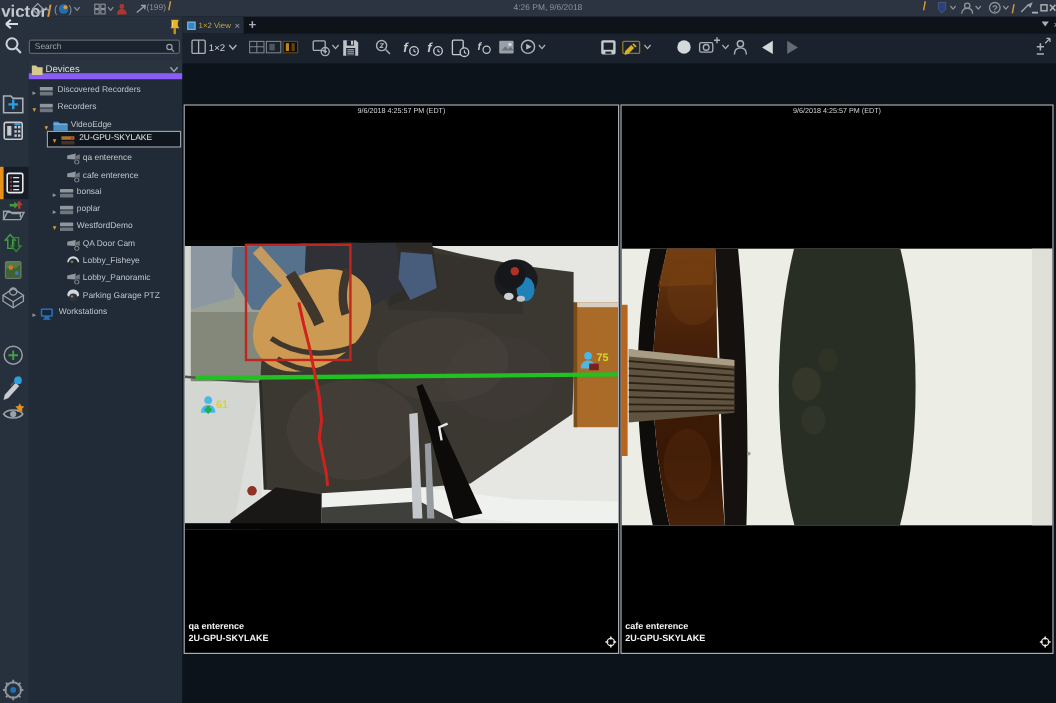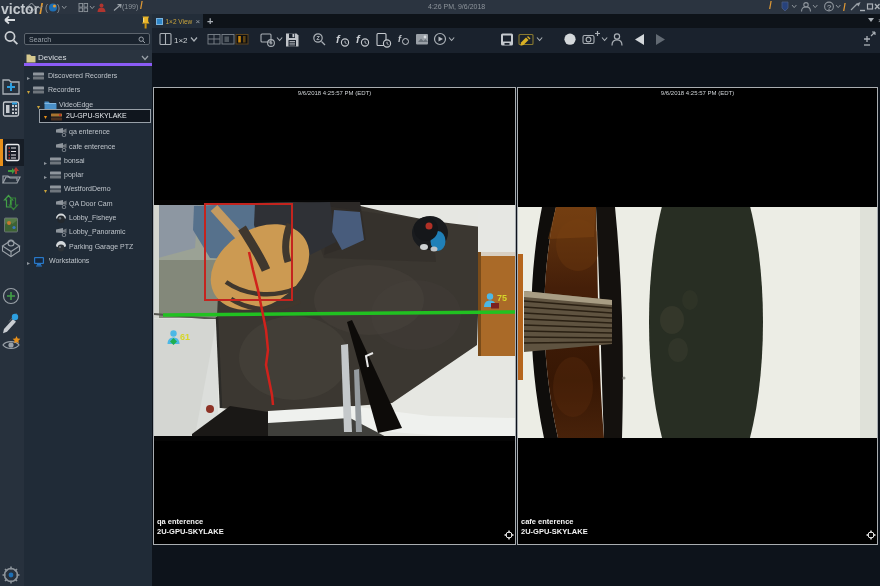--- a/index.html
+++ b/index.html
@@ -238,21 +238,21 @@
  </svg>
  <div class="abs" style="left:24px;top:19px;width:126px;height:12px;background:#1a232e;border:1px solid #5c646d;border-radius:2px;">
    <div class="abs" style="left:4px;top:2px;font-size:7px;color:#9aa2aa;">Search</div>
    <svg class="abs" style="right:3px;top:2px;" width="8" height="8" viewBox="0 0 8 8">
         <circle cx="3.2" cy="3.2" r="2.2" fill="none" stroke="#9aa2aa" stroke-width="1"></circle>
         <path d="M4.8 4.8 L7 7" stroke="#9aa2aa" stroke-width="1"></path>
       </svg>
  </div>
 </div>
 <div id="tree">
-  <div class="abs" style="left:0;top:0;width:128px;height:16px;background:#2a3440;border-bottom:3px solid #8b5cf6;">
+  <div class="abs" style="left:0;top:0;width:128px;height:16px;background:#2a3440;border-bottom:5px solid #8b5cf6;">
     <svg class="abs" style="left:2px;top:3px;" width="10" height="10" viewBox="0 0 10 10">
         <path d="M0.5 9.5 v-8 h3.5 l1.5 1.5 h4 v6.5 z" fill="#d6c98f"></path>
       </svg>
     <div class="abs" style="left:14px;top:3px;font-size:8px;color:#d8dce0;">Devices</div>
     <svg class="abs" style="left:117px;top:5px;" width="8" height="6" viewBox="0 0 8 6">
         <path d="M1 1 l3 3.5 3 -3.5" fill="none" stroke="#9aa1a8" stroke-width="1.2"></path>
       </svg>
   </div>
 
   <div class="trow" style="top:18.5px;">

